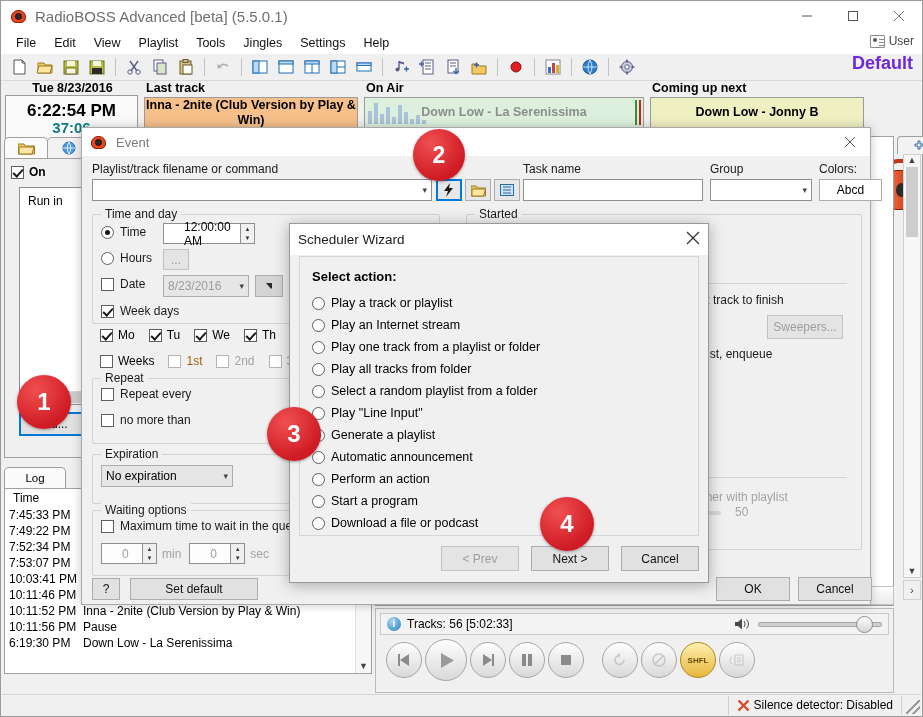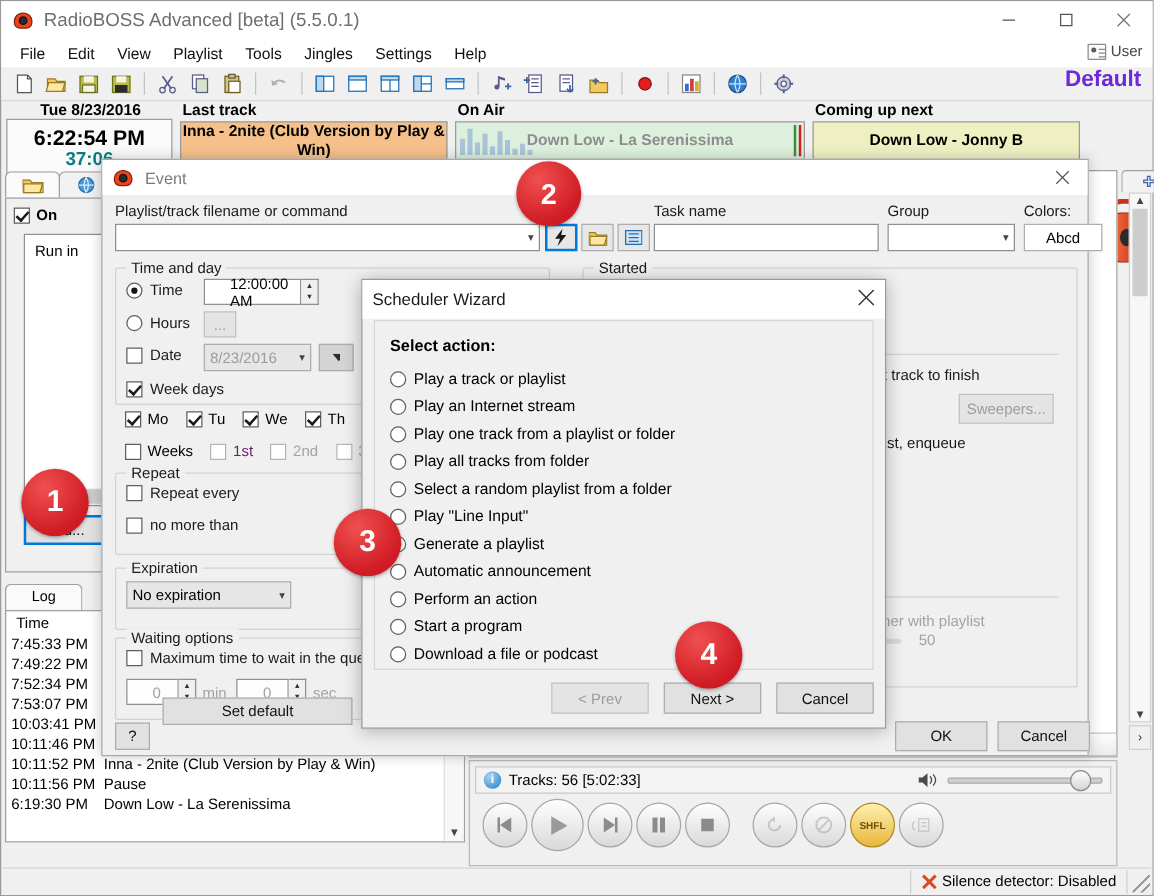--- a/index.html
+++ b/index.html
@@ -844,21 +844,21 @@
       <span class="chk">
           <span class="box16 checked"></span>
           <span>F</span>
         </span>
     </div>
     <div style="position:absolute;left:18px;top:226px;display:flex;align-items:center;gap:14px;">
       <span class="chk">
           <span class="box16"></span>
           <span>Weeks</span>
         </span>
-      <span class="chk" style="color:#701a75">
+      <span class="chk" style="color:#a16207">
           <span class="box16 dim"></span>
           <span>1st</span>
         </span>
       <span class="chk" style="color:#a3a3a3">
           <span class="box16 dim"></span>
           <span>2nd</span>
         </span>
       <span class="chk" style="color:#a3a3a3">
           <span class="box16 dim"></span>
           <span>3rd</span>
@@ -917,21 +917,21 @@
         <span class="input dim" style="width:36px;">0</span>
         <span class="spin">
             <i>▲</i>
             <i>▼</i>
           </span>
         <span class="lbl dim" style="margin-left:5px;">sec</span>
       </div>
     </div>
 
     <div class="btn" style="position:absolute;left:10px;top:450px;width:28px;height:22px;">?</div>
-    <div class="btn" style="position:absolute;left:48px;top:430px;width:152px;height:22px;">Set default</div>
+    <div class="btn" style="position:absolute;left:48px;top:450px;width:128px;height:22px;">Set default</div>
 
     <div class="grp" style="left:384px;top:86px;width:396px;height:336px;">
       <span class="cap">Started</span>
       <div class="lbl" style="position:absolute;left:222px;top:22px;">ped</div>
       <div class="lbl" style="position:absolute;left:222px;top:44px;">er</div>
       <div style="position:absolute;left:222px;top:68px;right:14px;height:1px;background:#d2d2d2;"></div>
       <div class="lbl" style="position:absolute;left:222px;top:78px;">rent track to finish</div>
       <div class="btn dis" style="position:absolute;left:300px;top:100px;width:76px;height:24px;">Sweepers...</div>
       <div class="lbl" style="position:absolute;left:222px;top:132px;">laylist, enqueue</div>
       <div style="position:absolute;left:222px;top:262px;right:14px;height:1px;background:#d2d2d2;"></div>

